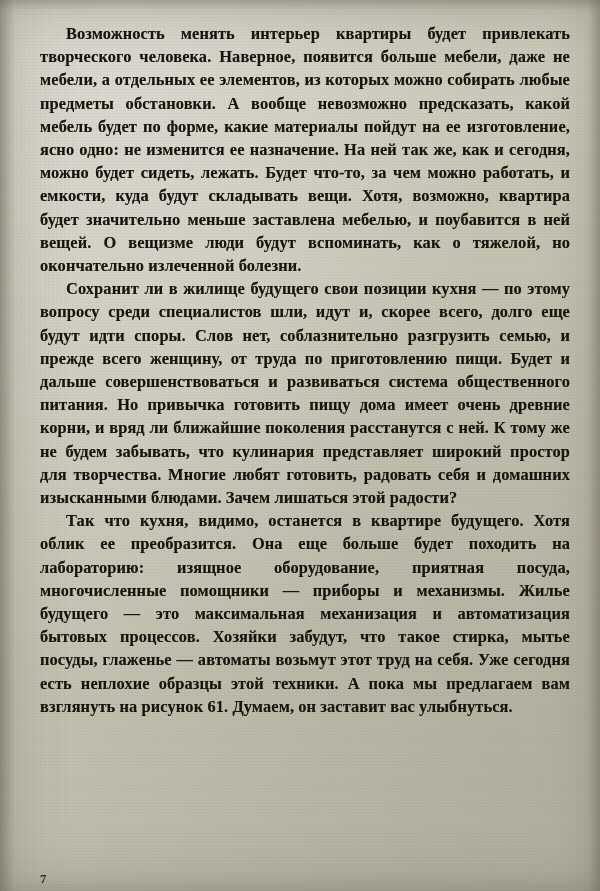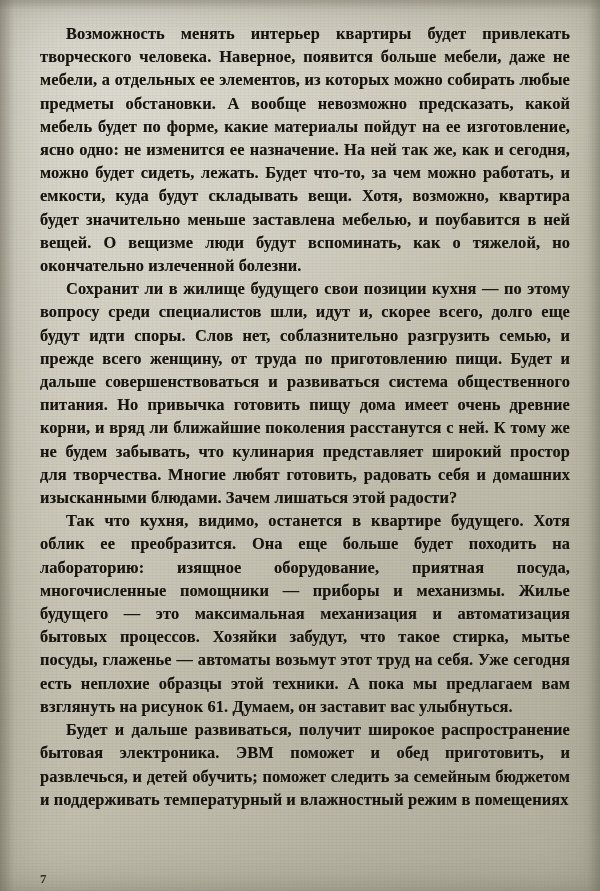--- a/index.html
+++ b/index.html
@@ -101,17 +101,16 @@
   <div id="grain"></div>
   <div id="page-edge-left"></div>
   <div id="page-edge-right"></div>
   <div id="page-edge-top"></div>
   <div id="vignette"></div>
 
   <div class="body-text">
     <p class="para">Возможность менять интерьер квартиры будет привлекать творческого человека. Наверное, появится больше мебели, даже не мебели, а отдельных ее элементов, из которых можно собирать любые предметы обстановки. А вообще невозможно предсказать, какой мебель будет по форме, какие материалы пойдут на ее изготовление, ясно одно: не изменится ее назначение. На ней так же, как и сегодня, можно будет сидеть, лежать. Будет что-то, за чем можно работать, и емкости, куда будут складывать вещи. Хотя, возможно, квартира будет значительно меньше заставлена мебелью, и поубавится в ней вещей. О вещизме люди будут вспоминать, как о тяжелой, но окончательно излеченной болезни.</p>
     <p class="para">Сохранит ли в жилище будущего свои позиции кухня — по этому вопросу среди специалистов шли, идут и, скорее всего, долго еще будут идти споры. Слов нет, соблазнительно разгрузить семью, и прежде всего женщину, от труда по приготовлению пищи. Будет и дальше совершенствоваться и развиваться система общественного питания. Но привычка готовить пищу дома имеет очень древние корни, и вряд ли ближайшие поколения расстанутся с ней. К тому же не будем забывать, что кулинария представляет широкий простор для творчества. Многие любят готовить, радовать себя и домашних изысканными блюдами. Зачем лишаться этой радости?</p>
     <p class="para">Так что кухня, видимо, останется в квартире будущего. Хотя облик ее преобразится. Она еще больше будет походить на лабораторию: изящное оборудование, приятная посуда, многочисленные помощники — приборы и механизмы. Жилье будущего — это максимальная механизация и автоматизация бытовых процессов. Хозяйки забудут, что такое стирка, мытье посуды, глаженье — автоматы возьмут этот труд на себя. Уже сегодня есть неплохие образцы этой техники. А пока мы предлагаем вам взглянуть на рисунок 61. Думаем, он заставит вас улыбнуться.</p>
-    <p class="para">Будет и дальше развиваться, получит широкое распространение бытовая электроника. ЭВМ поможет и обед приготовить, и развлечься, и детей обучить; поможет следить за семейным бюджетом и поддерживать температурный и влажностный режим в помещениях</p>
   </div>
 
   <div id="folio">7</div>
 </div>
 
 </body></html>

